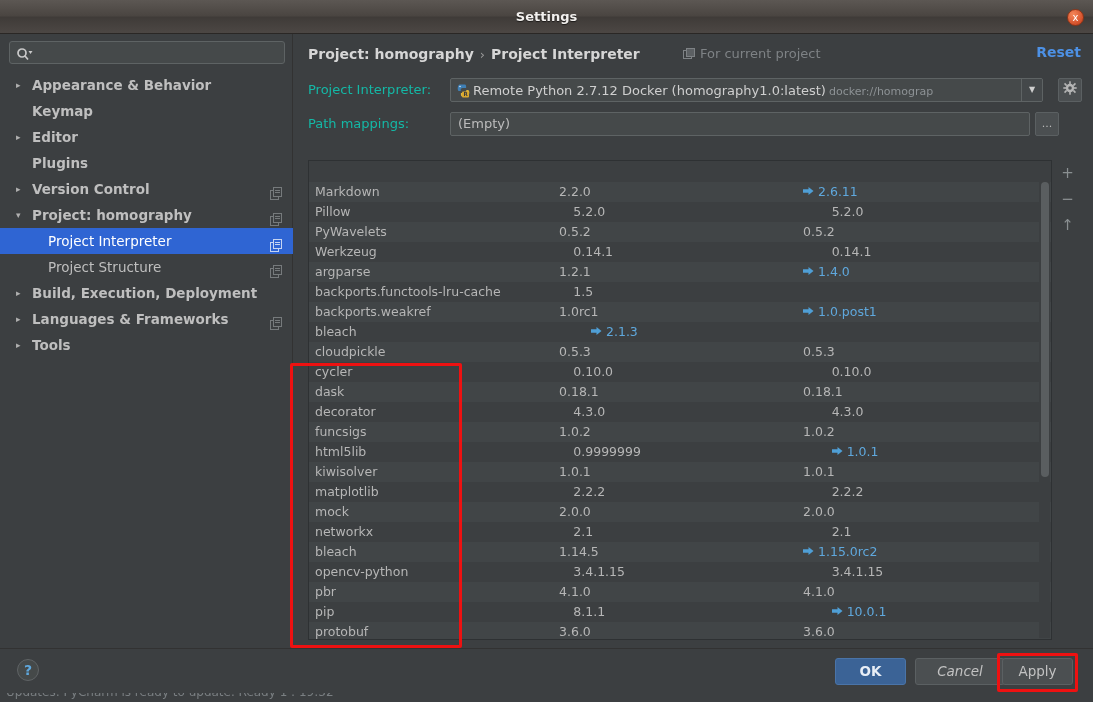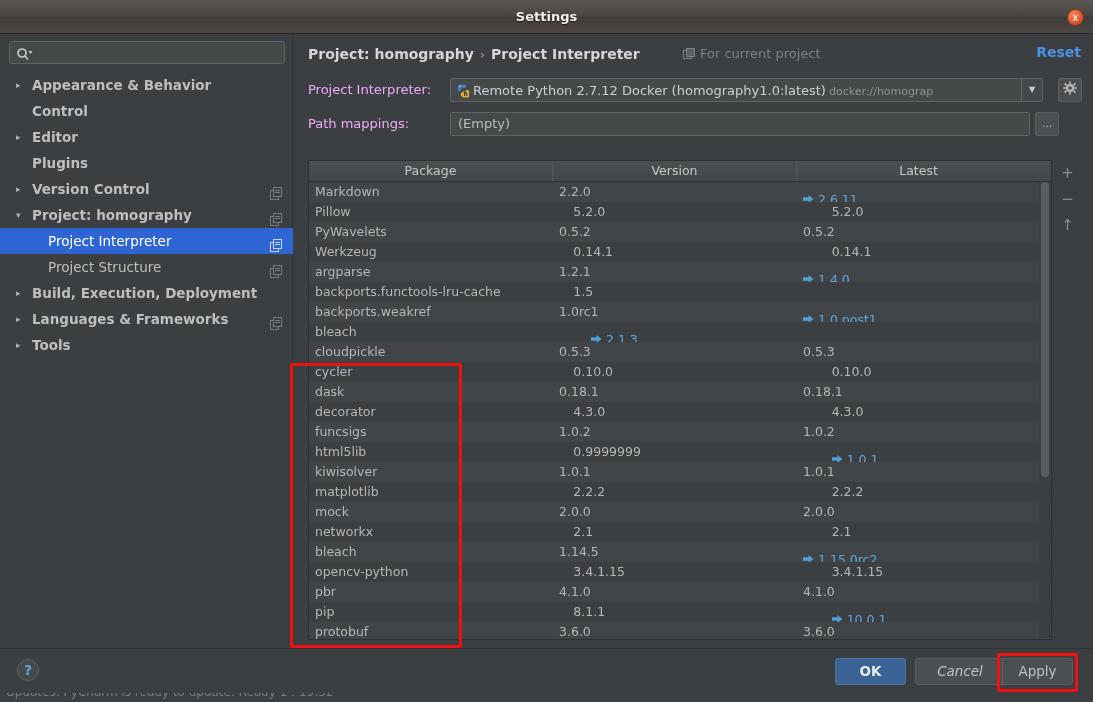--- a/index.html
+++ b/index.html
@@ -107,21 +107,21 @@
     display: inline-block; vertical-align: -2px; width: 12px; height: 12px; margin-right: 5px;
   }
   .reset-link {
     position: absolute; right: 12px; top: 10px;
     font-size: 14px; font-weight: bold; color: #4d91e5; cursor: pointer;
   }
 
   .field-row { position: absolute; left: 15px; height: 24px; }
   .field-label {
     position: absolute; left: 0; top: 0; height: 24px; line-height: 24px;
-    font-size: 13px; color: #f0abfc; white-space: nowrap;
+    font-size: 13px; color: #14b8a6; white-space: nowrap;
   }
   .combo {
     position: absolute; height: 24px;
     background: #45494a; border: 1px solid #5e6364; border-radius: 2px;
     box-sizing: border-box; overflow: hidden;
   }
   .combo-inner {
     position: absolute; left: 5px; top: 0; right: 0; height: 22px; line-height: 22px;
     white-space: nowrap; overflow: hidden;
   }
@@ -169,21 +169,21 @@
     overflow: hidden;
   }
   .trow { display: flex; height: 20px; }
   .trow.odd { background: #414547; }
   .trow.even { background: #3c3f41; gap: 32px; }
   .td {
     font-size: 12.5px; color: #b6b6b6; line-height: 20px;
     padding-left: 6px; box-sizing: border-box;
     white-space: nowrap; overflow: hidden;
   }
-  .upd { color: #5fa8dd; margin-top: 8px; }
+  .upd { color: #5fa8dd; }
   .upd-arrow {
     display: inline-block; vertical-align: 0px; width: 11px; height: 10px; margin-right: 4px;
   }
 
   
   .tbl-side {
     position: absolute; left: 761px; top: 126px; width: 27px; height: 480px;
   }
   .side-btn {
     position: relative; width: 27px; height: 26px;
@@ -265,21 +265,21 @@
           </svg>
         </span>
         <input class="search-input" type="text" placeholder="" style="">
       </div>
       <div class="tree" id="tree">
           <div class="tree-row bold">
             <span class="tree-arrow">▸</span>
             <span class="tree-label" style="left: 32px;">Appearance &amp; Behavior</span>
           </div>
           <div class="tree-row bold">
-            <span class="tree-label" style="left: 32px;">Control</span>
+            <span class="tree-label" style="left: 32px;">Keymap</span>
           </div>
           <div class="tree-row bold">
             <span class="tree-arrow">▸</span>
             <span class="tree-label" style="left: 32px;">Editor</span>
           </div>
           <div class="tree-row bold">
             <span class="tree-label" style="left: 32px;">Plugins</span>
           </div>
           <div class="tree-row bold">
             <span class="tree-arrow">▸</span>
@@ -392,25 +392,20 @@
         </div>
       </div>
 
       <div class="field-row" style="top:78px; left:15px; width:770px;">
         <div class="field-label">Path mappings:</div>
         <div class="text-field" style="left:142px; width:580px;">(Empty)</div>
         <div class="sq-btn" style="left:727px; top:0;">...</div>
       </div>
 
       <div class="table-wrap">
-        <div class="thead" id="thead">
-            <div class="th" style="width: 244px;">Package</div>
-            <div class="th" style="width: 244px;">Version</div>
-            <div class="th" style="width: 243px;">Latest</div>
-          </div>
         <div class="tbody" id="tbody">
             <div class="trow odd">
               <div class="td" style="width: 244px;">Markdown</div>
               <div class="td" style="width: 244px;">2.2.0</div>
               <div class="td upd" style="width: 243px;"><span class="upd-arrow"><svg width="11" height="10" viewBox="0 0 11 10">
                     <path d="M0 3.2h5.5V1L10.5 5 5.5 9V6.8H0z" fill="#4f9fd6"></path>
                   </svg></span><span>2.6.11</span></div>
             </div>
             <div class="trow even">
               <div class="td" style="width: 244px;">Pillow</div>

